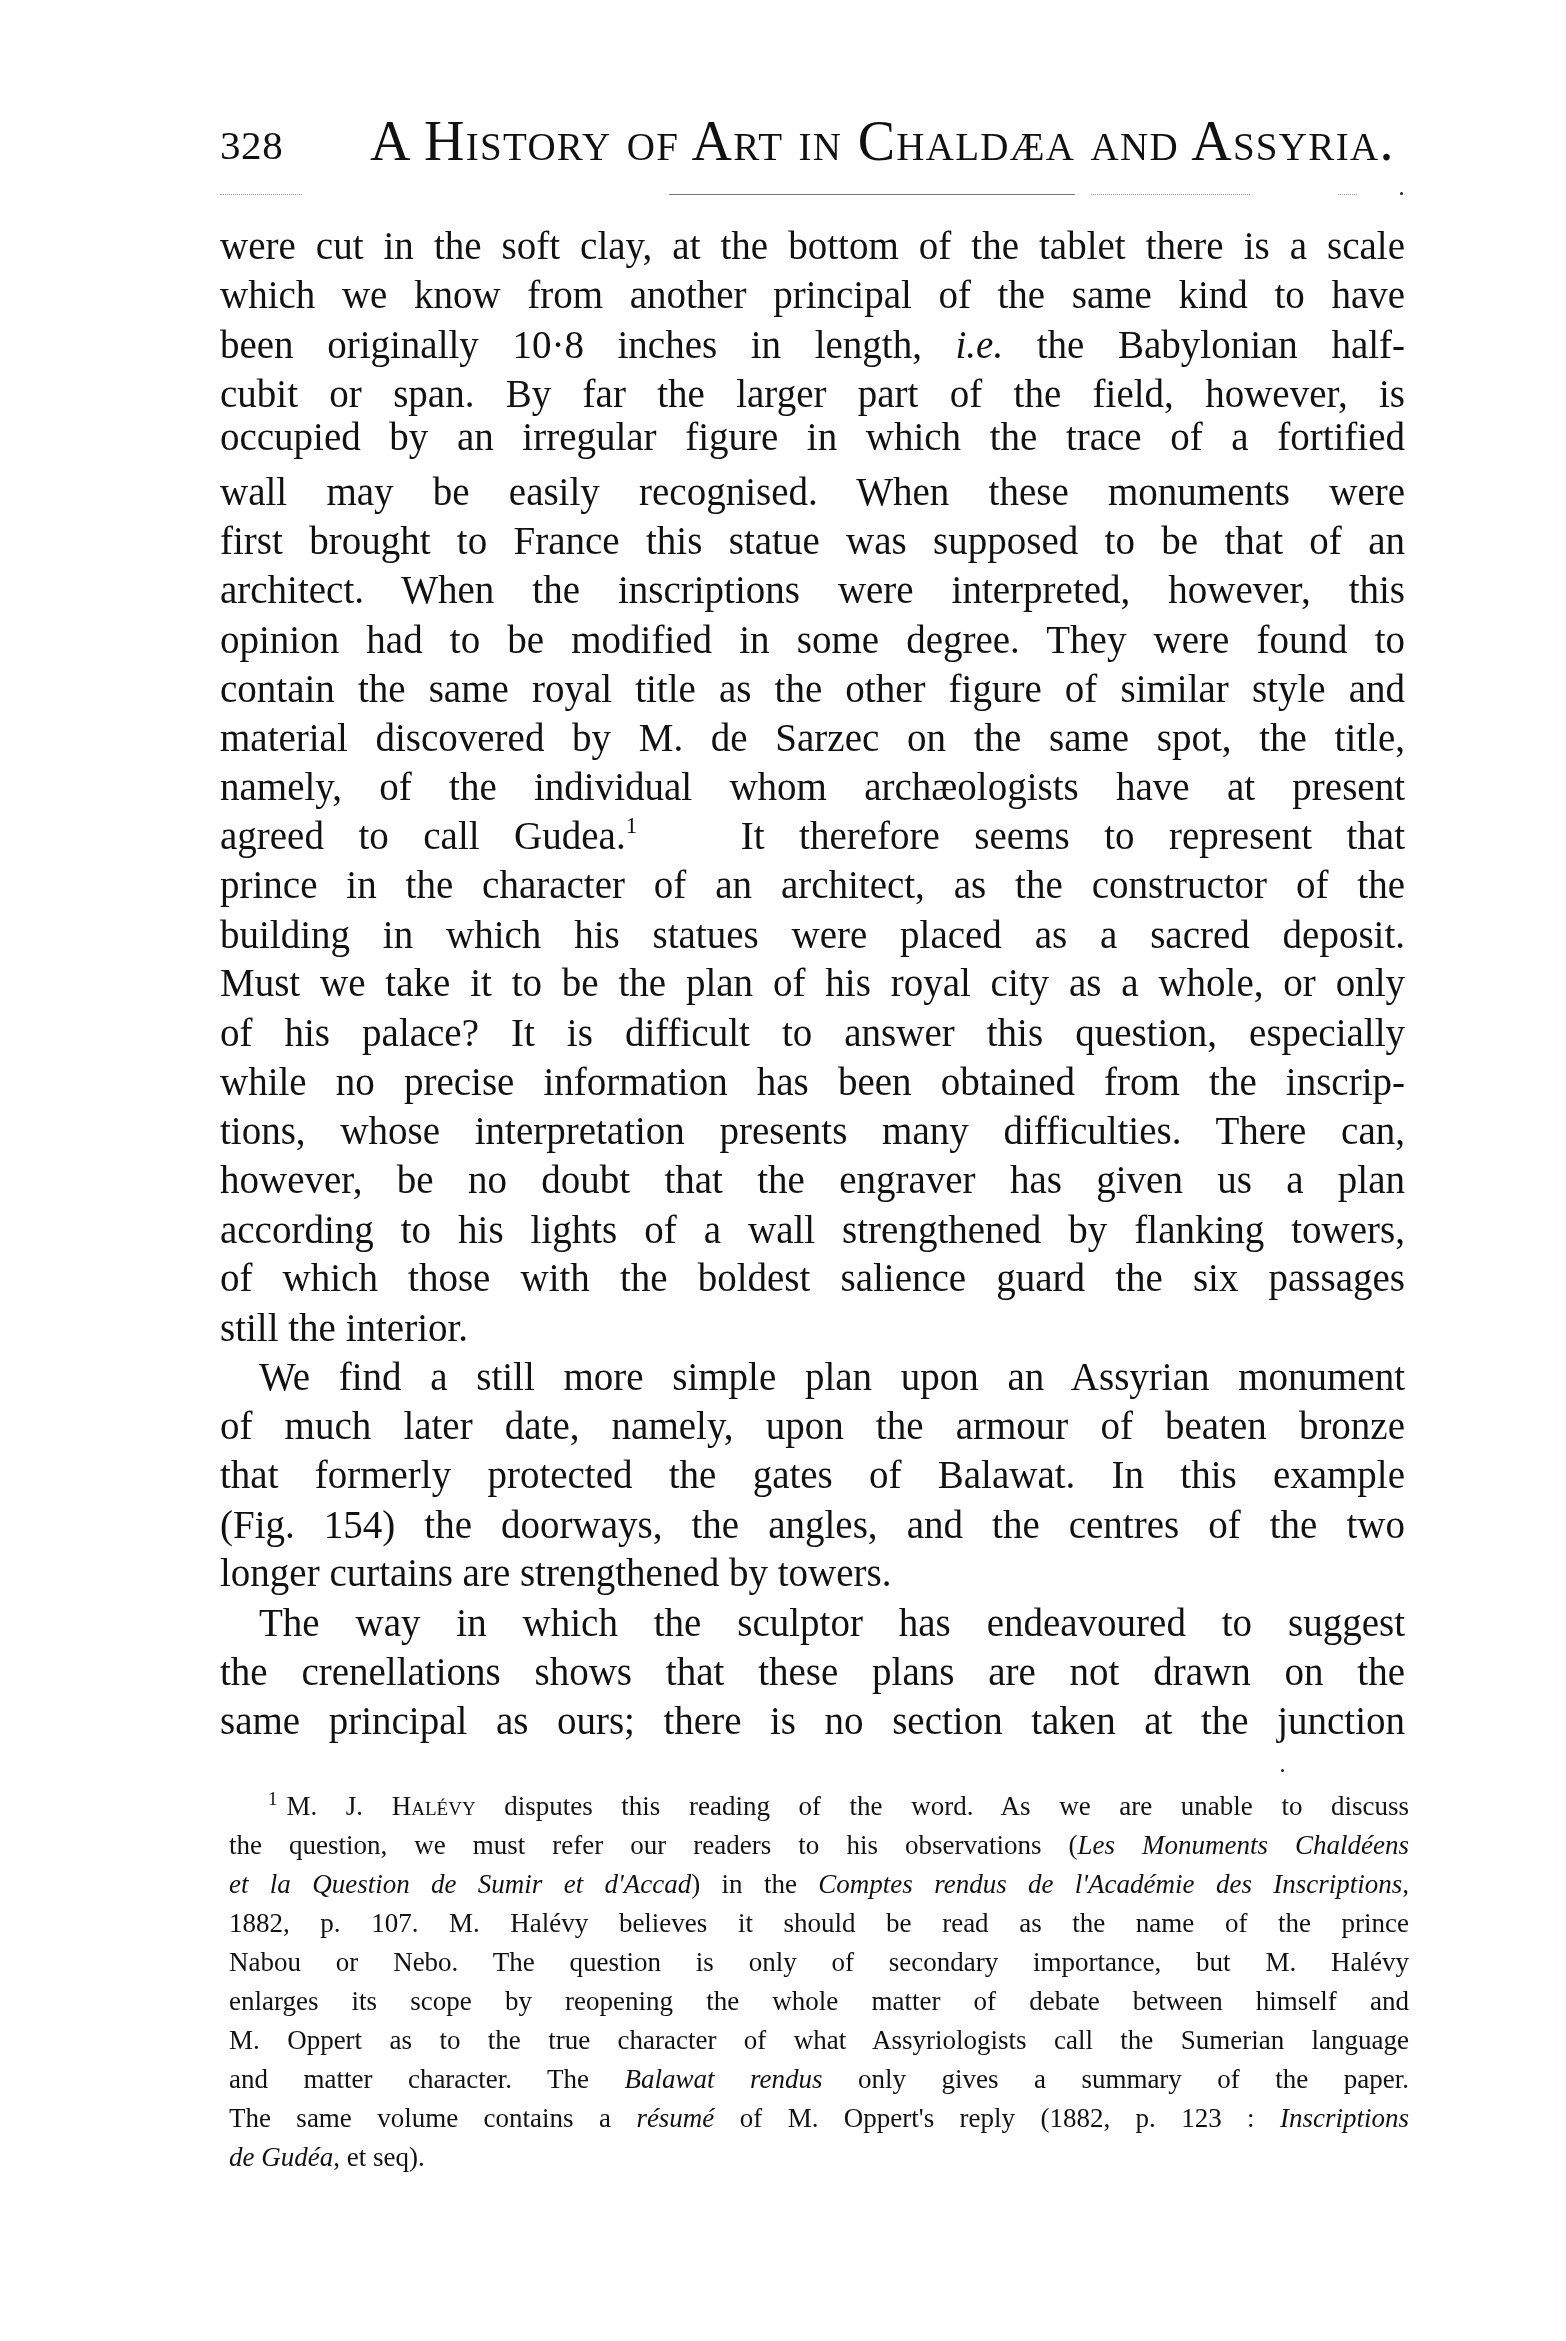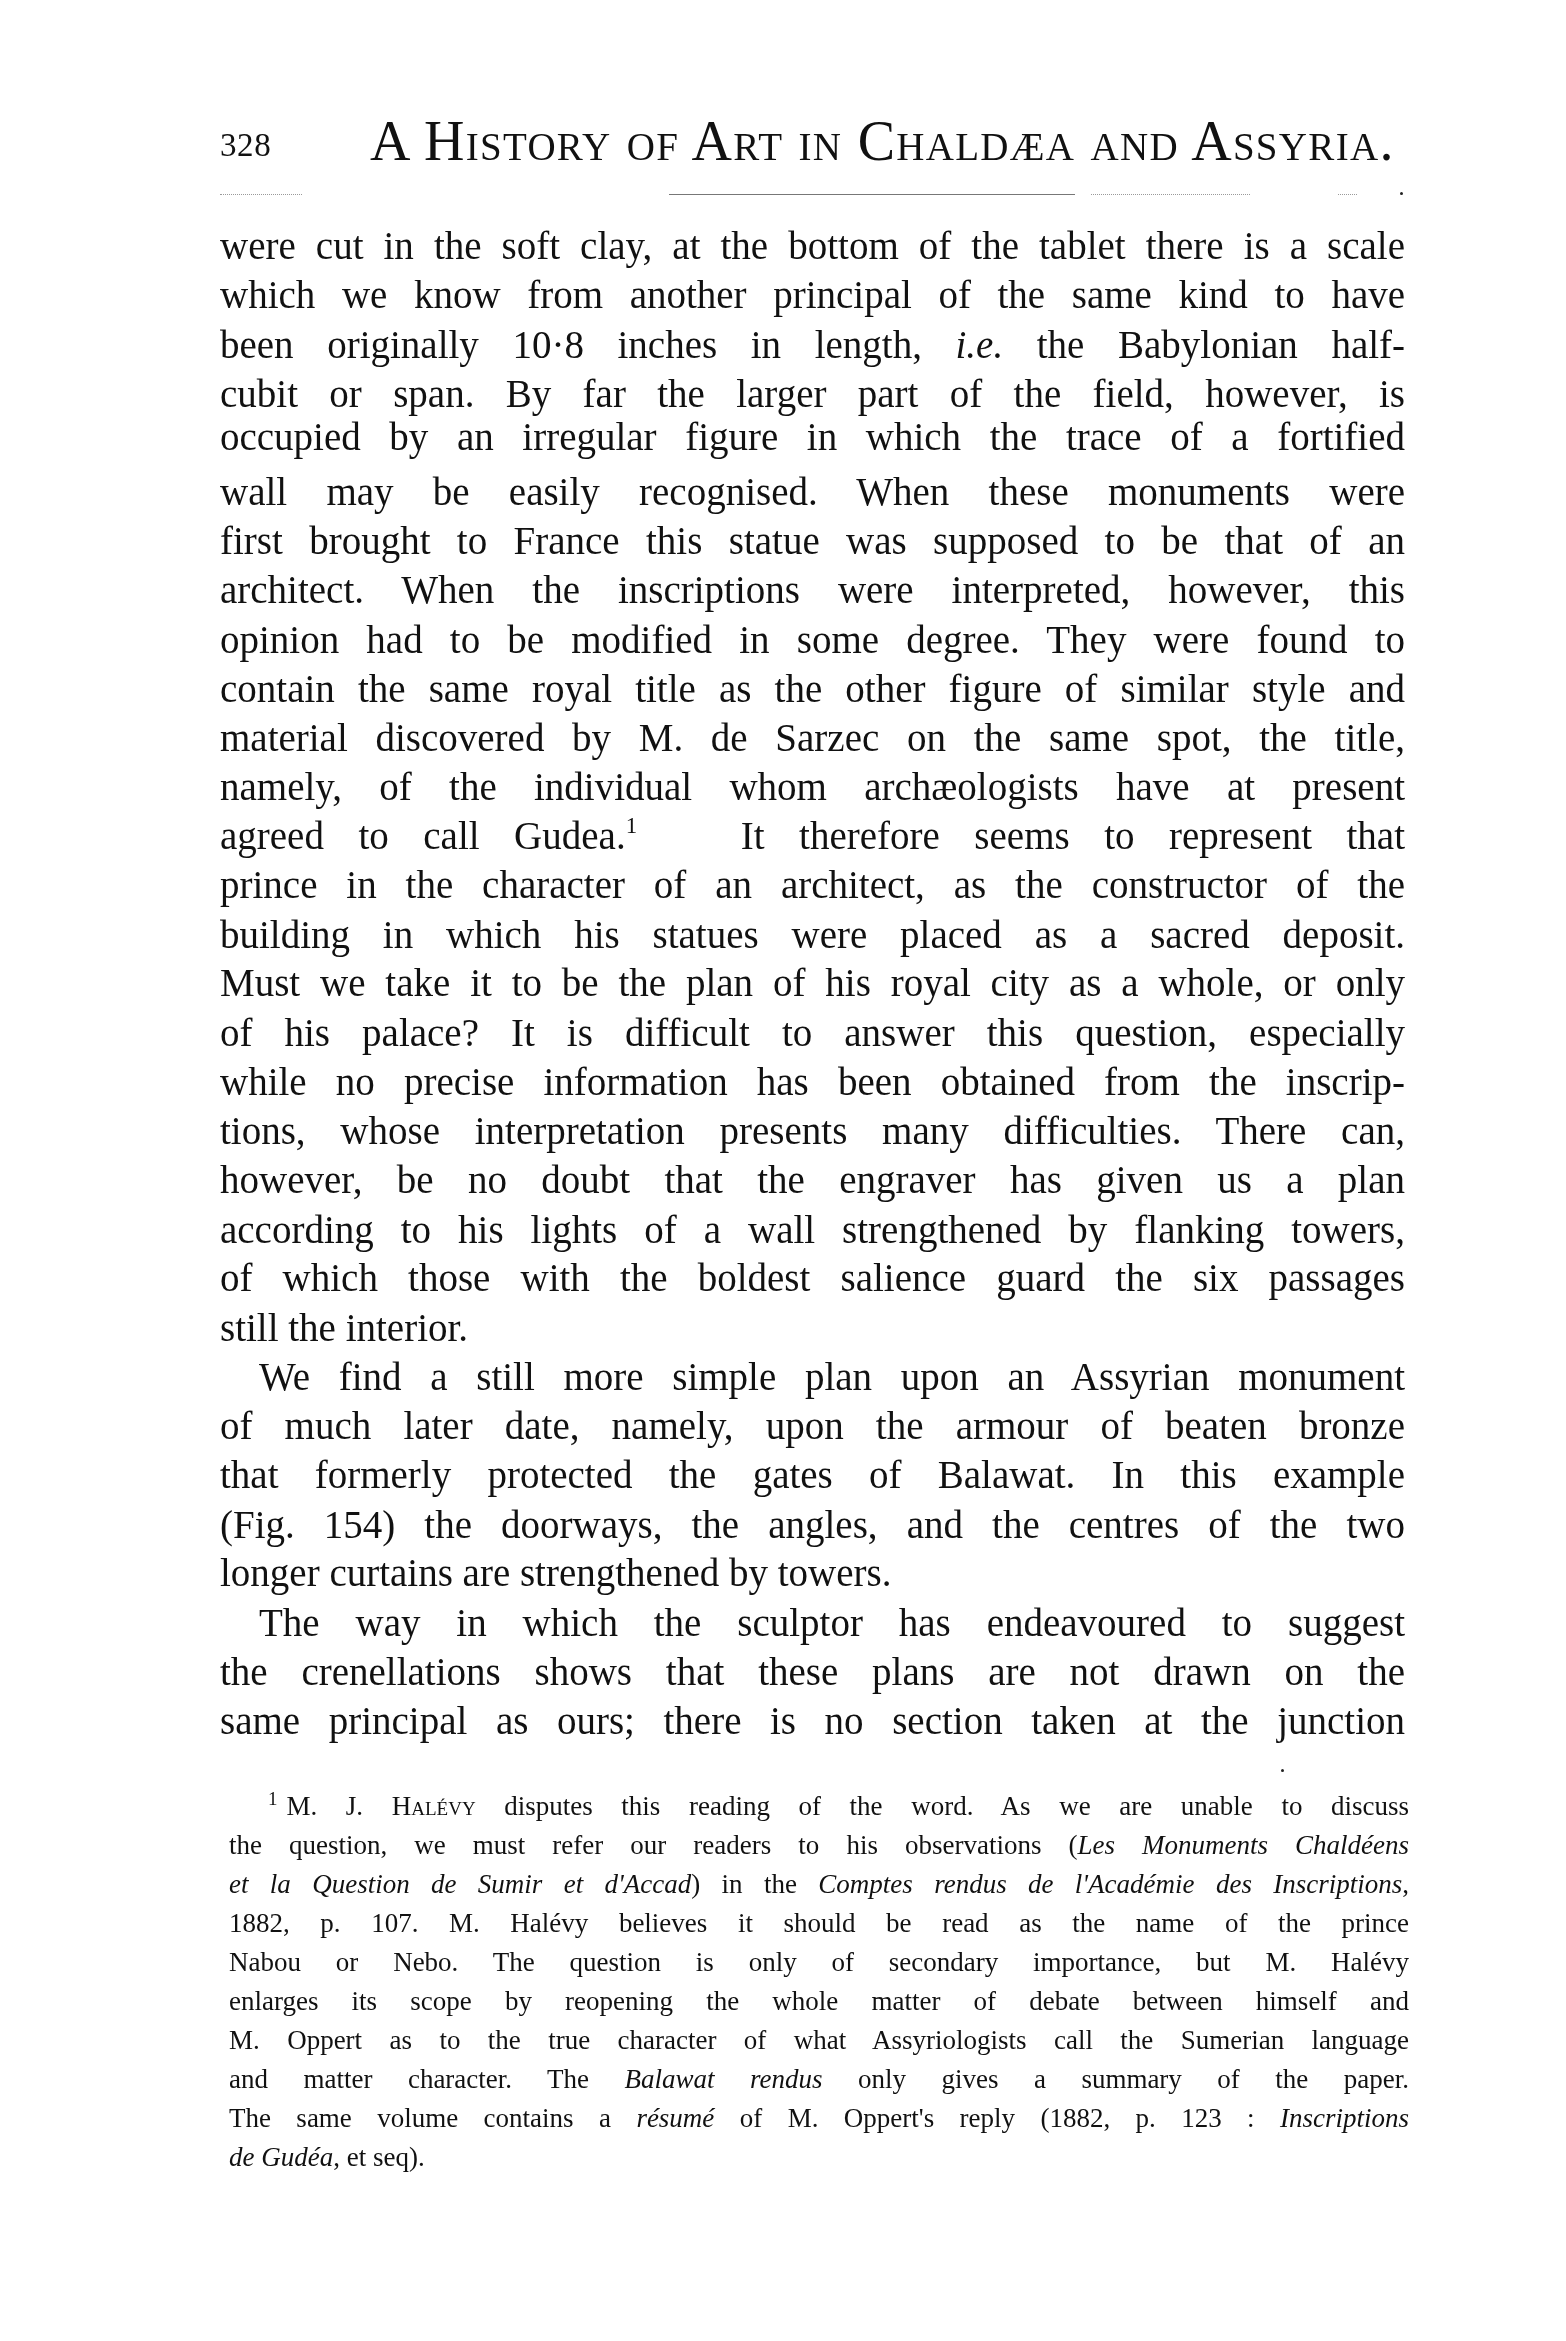--- a/index.html
+++ b/index.html
@@ -20,21 +20,21 @@
     left: 0; top: 0;
     width: 1567px;
     height: 2342px;
     background: #ffffff;
   }
   
   .page-number {
     position: absolute;
     left: 220px;
     top: 121px;
-    font-size: 33px;
+    font-size: 41px;
     line-height: 48px;
     letter-spacing: 0.6px;
   }
   .running-title {
     position: absolute;
     left: 370px;
     top: 115px;
     width: 883px;
     font-size: 56px;
     line-height: 53px;

